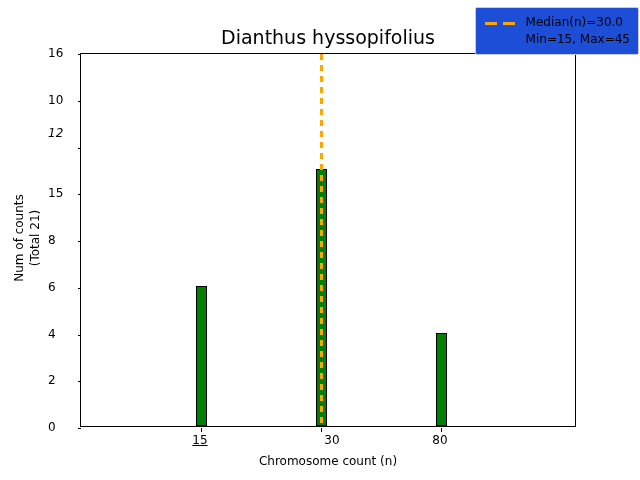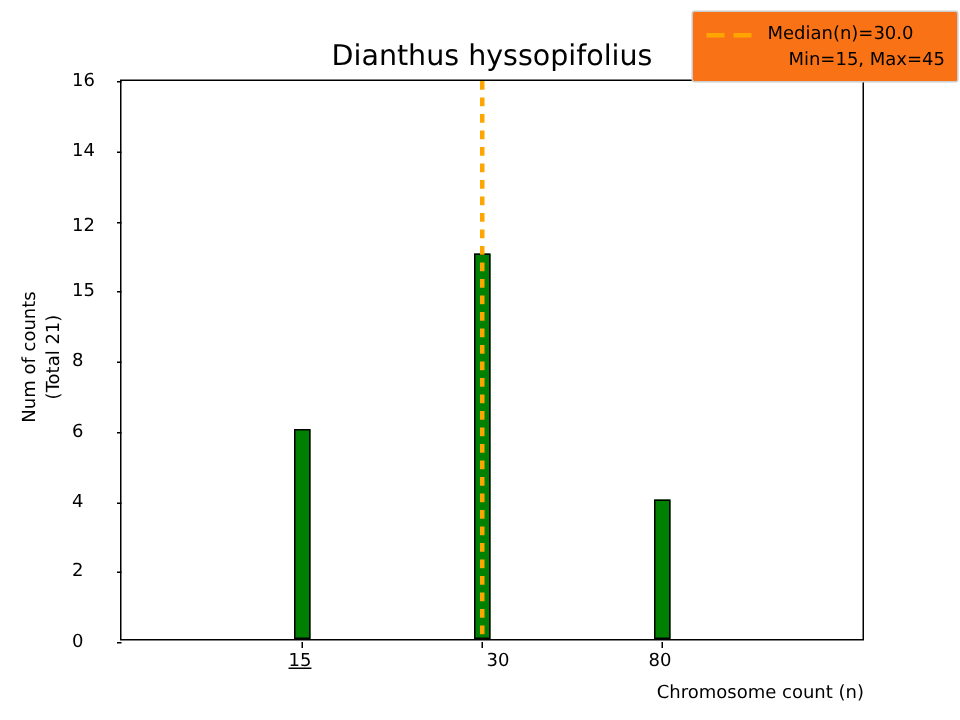--- a/index.html
+++ b/index.html
@@ -98,21 +98,21 @@
     transform: translateY(-50%);
     white-space: nowrap;
   }
 
   
   #xlabel {
     position: absolute;
     left: 80px;
     top: 454px;
     width: 496px;
-    text-align: right;
+    text-align: center;
     font-size: 12px;
     color: #000000;
     white-space: nowrap;
   }
   #ylabel-wrap {
     position: absolute;
     left: 0px;
     top: 0px;
     width: 48px;
     height: 480px;
@@ -130,21 +130,21 @@
     line-height: 16px;
     white-space: pre-line;
   }
 
   
   #legend {
     position: absolute;
     right: 1px;
     top: 7px;
     border: 1px solid #cccccc;
-    background: #f97316;
+    background: #1d4ed8;
     border-radius: 2px;
     padding: 6px 8px 6px 8px;
     box-sizing: border-box;
   }
   .legend-row {
     display: flex;
     align-items: center;
     gap: 8px;
   }
   .legend-swatch {
@@ -168,21 +168,21 @@
     color: #000000;
     line-height: 17px;
     white-space: nowrap;
   }
   .legend-text-2 {
     font-size: 12px;
     color: #000000;
     line-height: 17px;
     white-space: nowrap;
     text-align: left;
-    margin-left: 56px;
+    margin-left: 42px;
   }
 </style>
 </head>
 <body>
 
 <div id="figure">
 
   <div id="chart-title">Dianthus hyssopifolius</div>
 
   <div id="ylabel-wrap">
@@ -212,22 +212,22 @@
       <div class="tick-y" style="top: 0px;"></div>
     </div>
 
   <div id="ytick-labels">
       <div class="yticklabel" style="top: 427px;">0</div>
       <div class="yticklabel" style="top: 380.25px;">2</div>
       <div class="yticklabel" style="top: 333.5px;">4</div>
       <div class="yticklabel" style="top: 286.75px;">6</div>
       <div class="yticklabel" style="top: 240px;">8</div>
       <div class="yticklabel" style="top: 193.25px;">15</div>
-      <div class="yticklabel" style="top: 150px;">12</div>
-      <div class="yticklabel" style="top: 99.75px;">14</div>
+      <div class="yticklabel" style="top: 133px; font-style: italic;">12</div>
+      <div class="yticklabel" style="top: 99.75px;">10</div>
       <div class="yticklabel" style="top: 53px;">16</div>
     </div>
   <div id="xtick-labels">
       <div class="xticklabel" style="left: 200px; text-decoration: underline;">15</div>
       <div class="xticklabel" style="left: 332px;">30</div>
       <div class="xticklabel" style="left: 440px;">80</div>
     </div>
 
   <div id="legend">
     <div class="legend-row">

